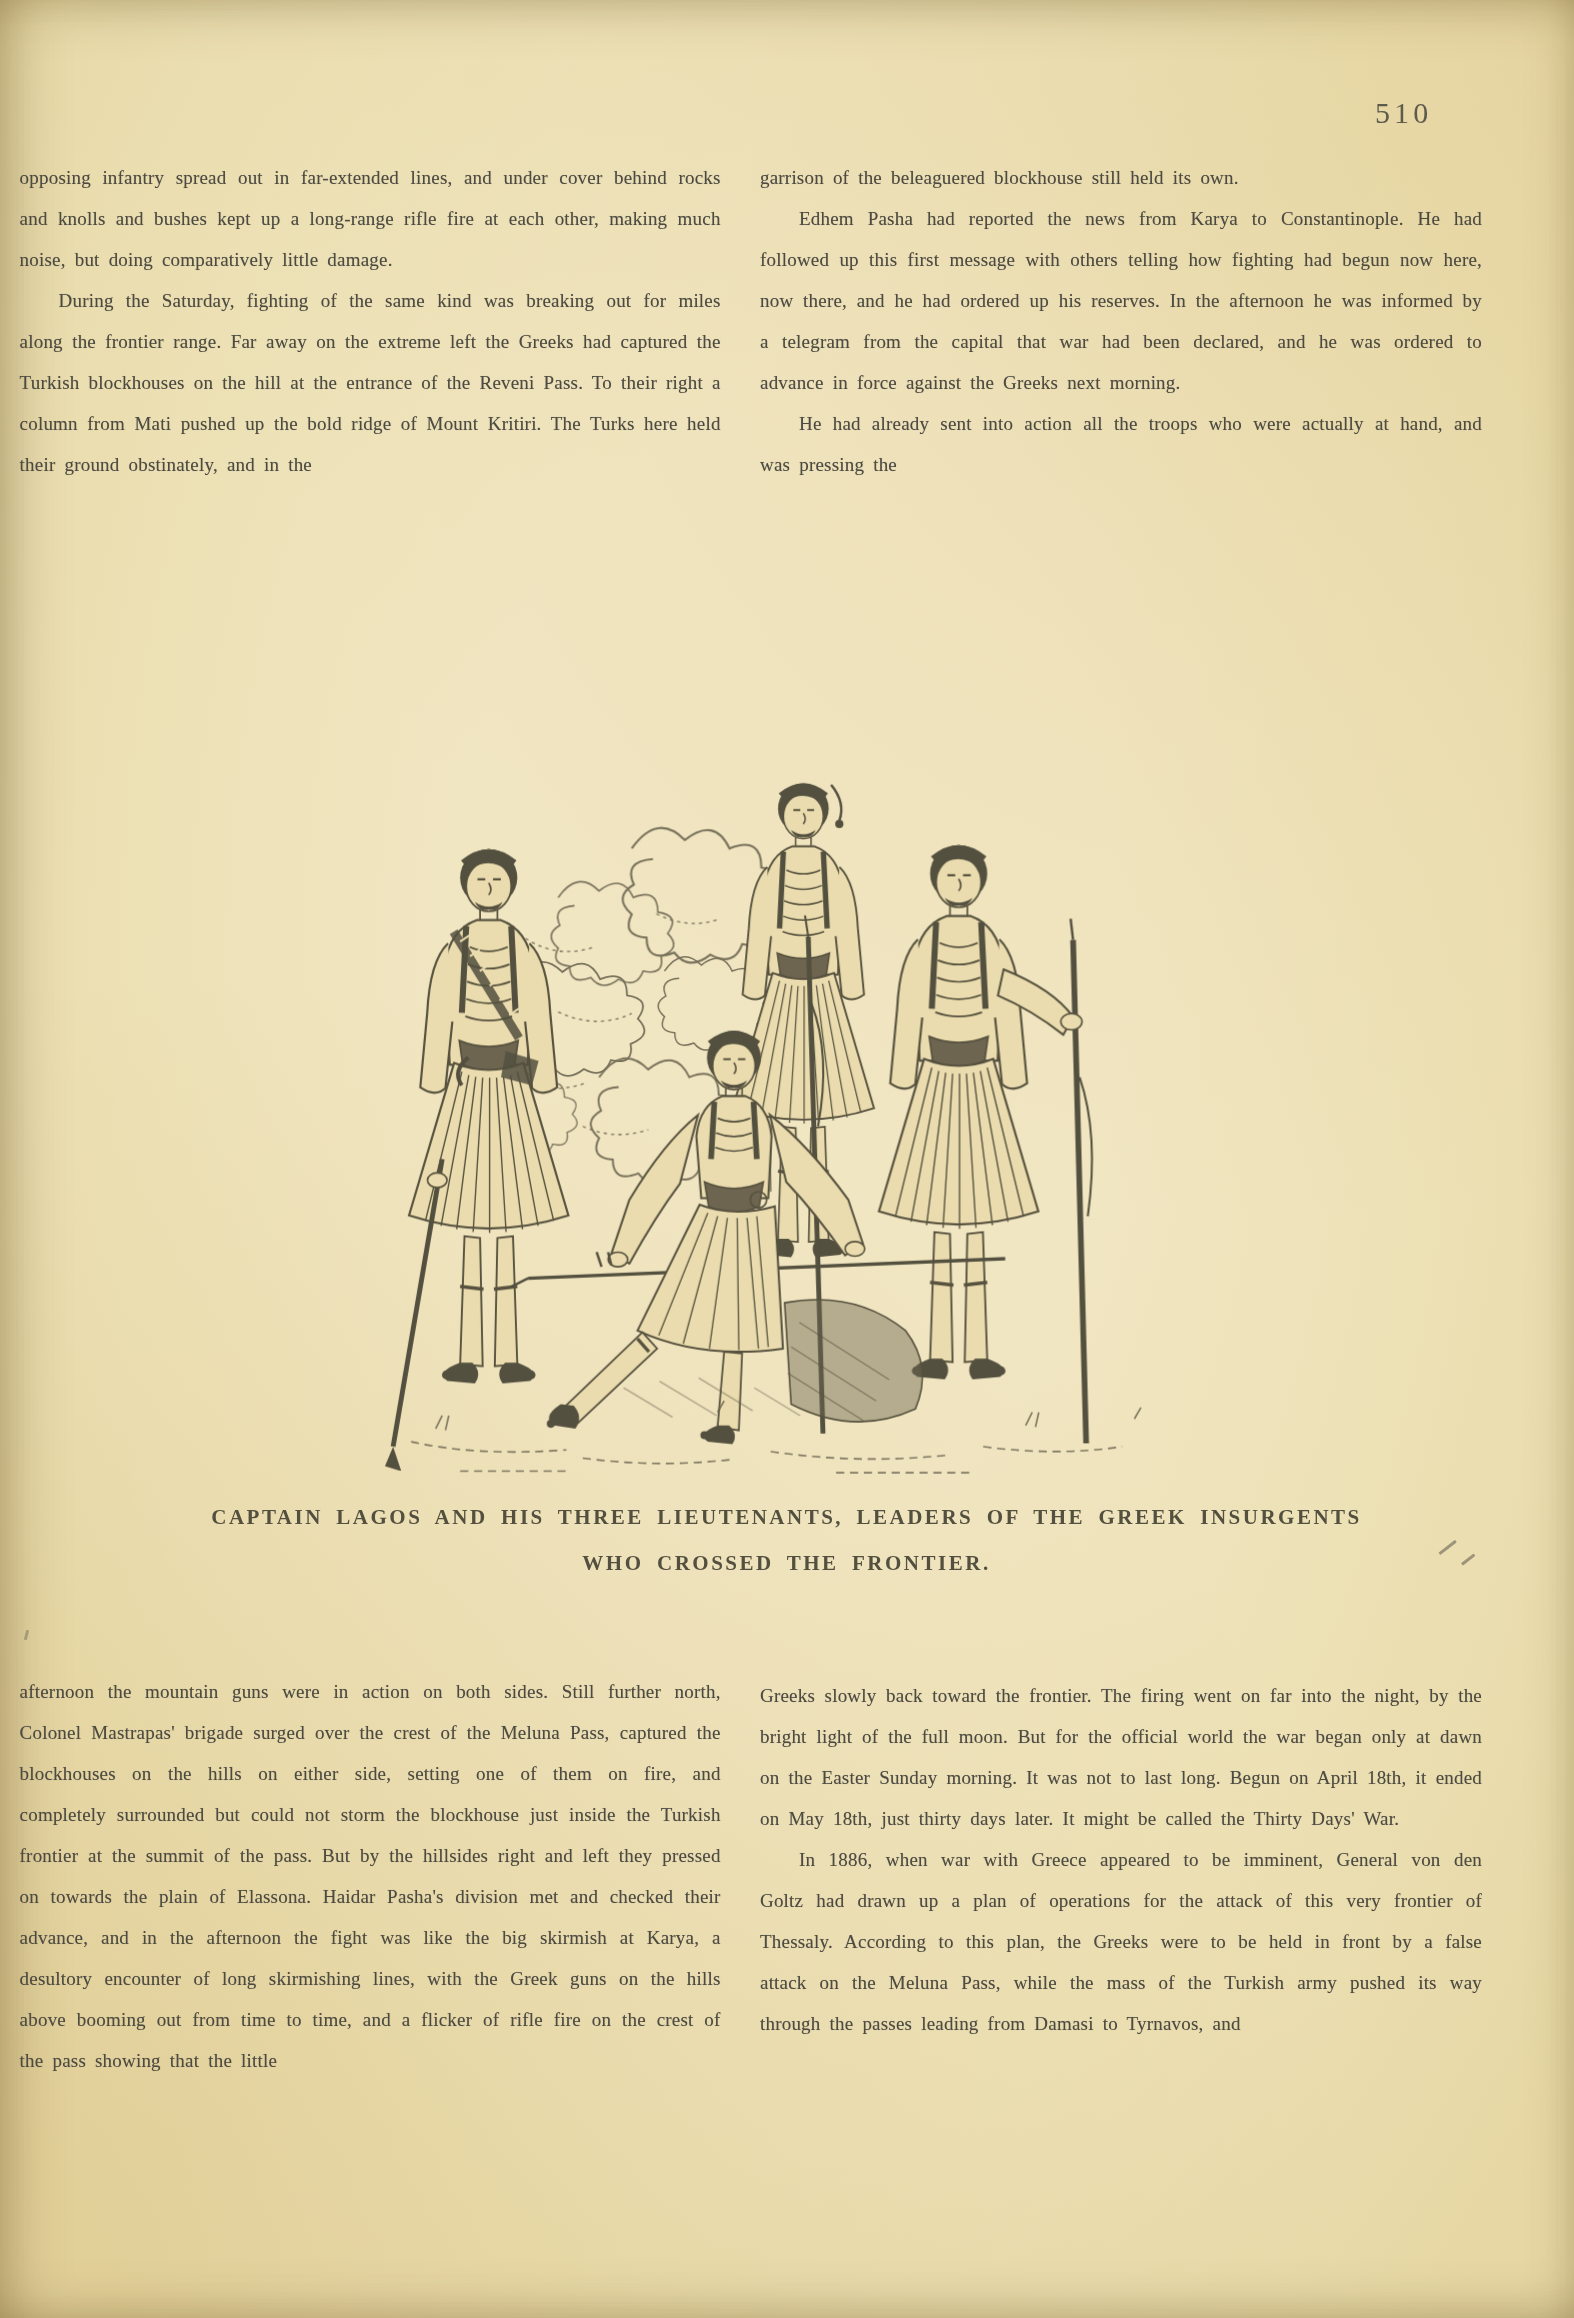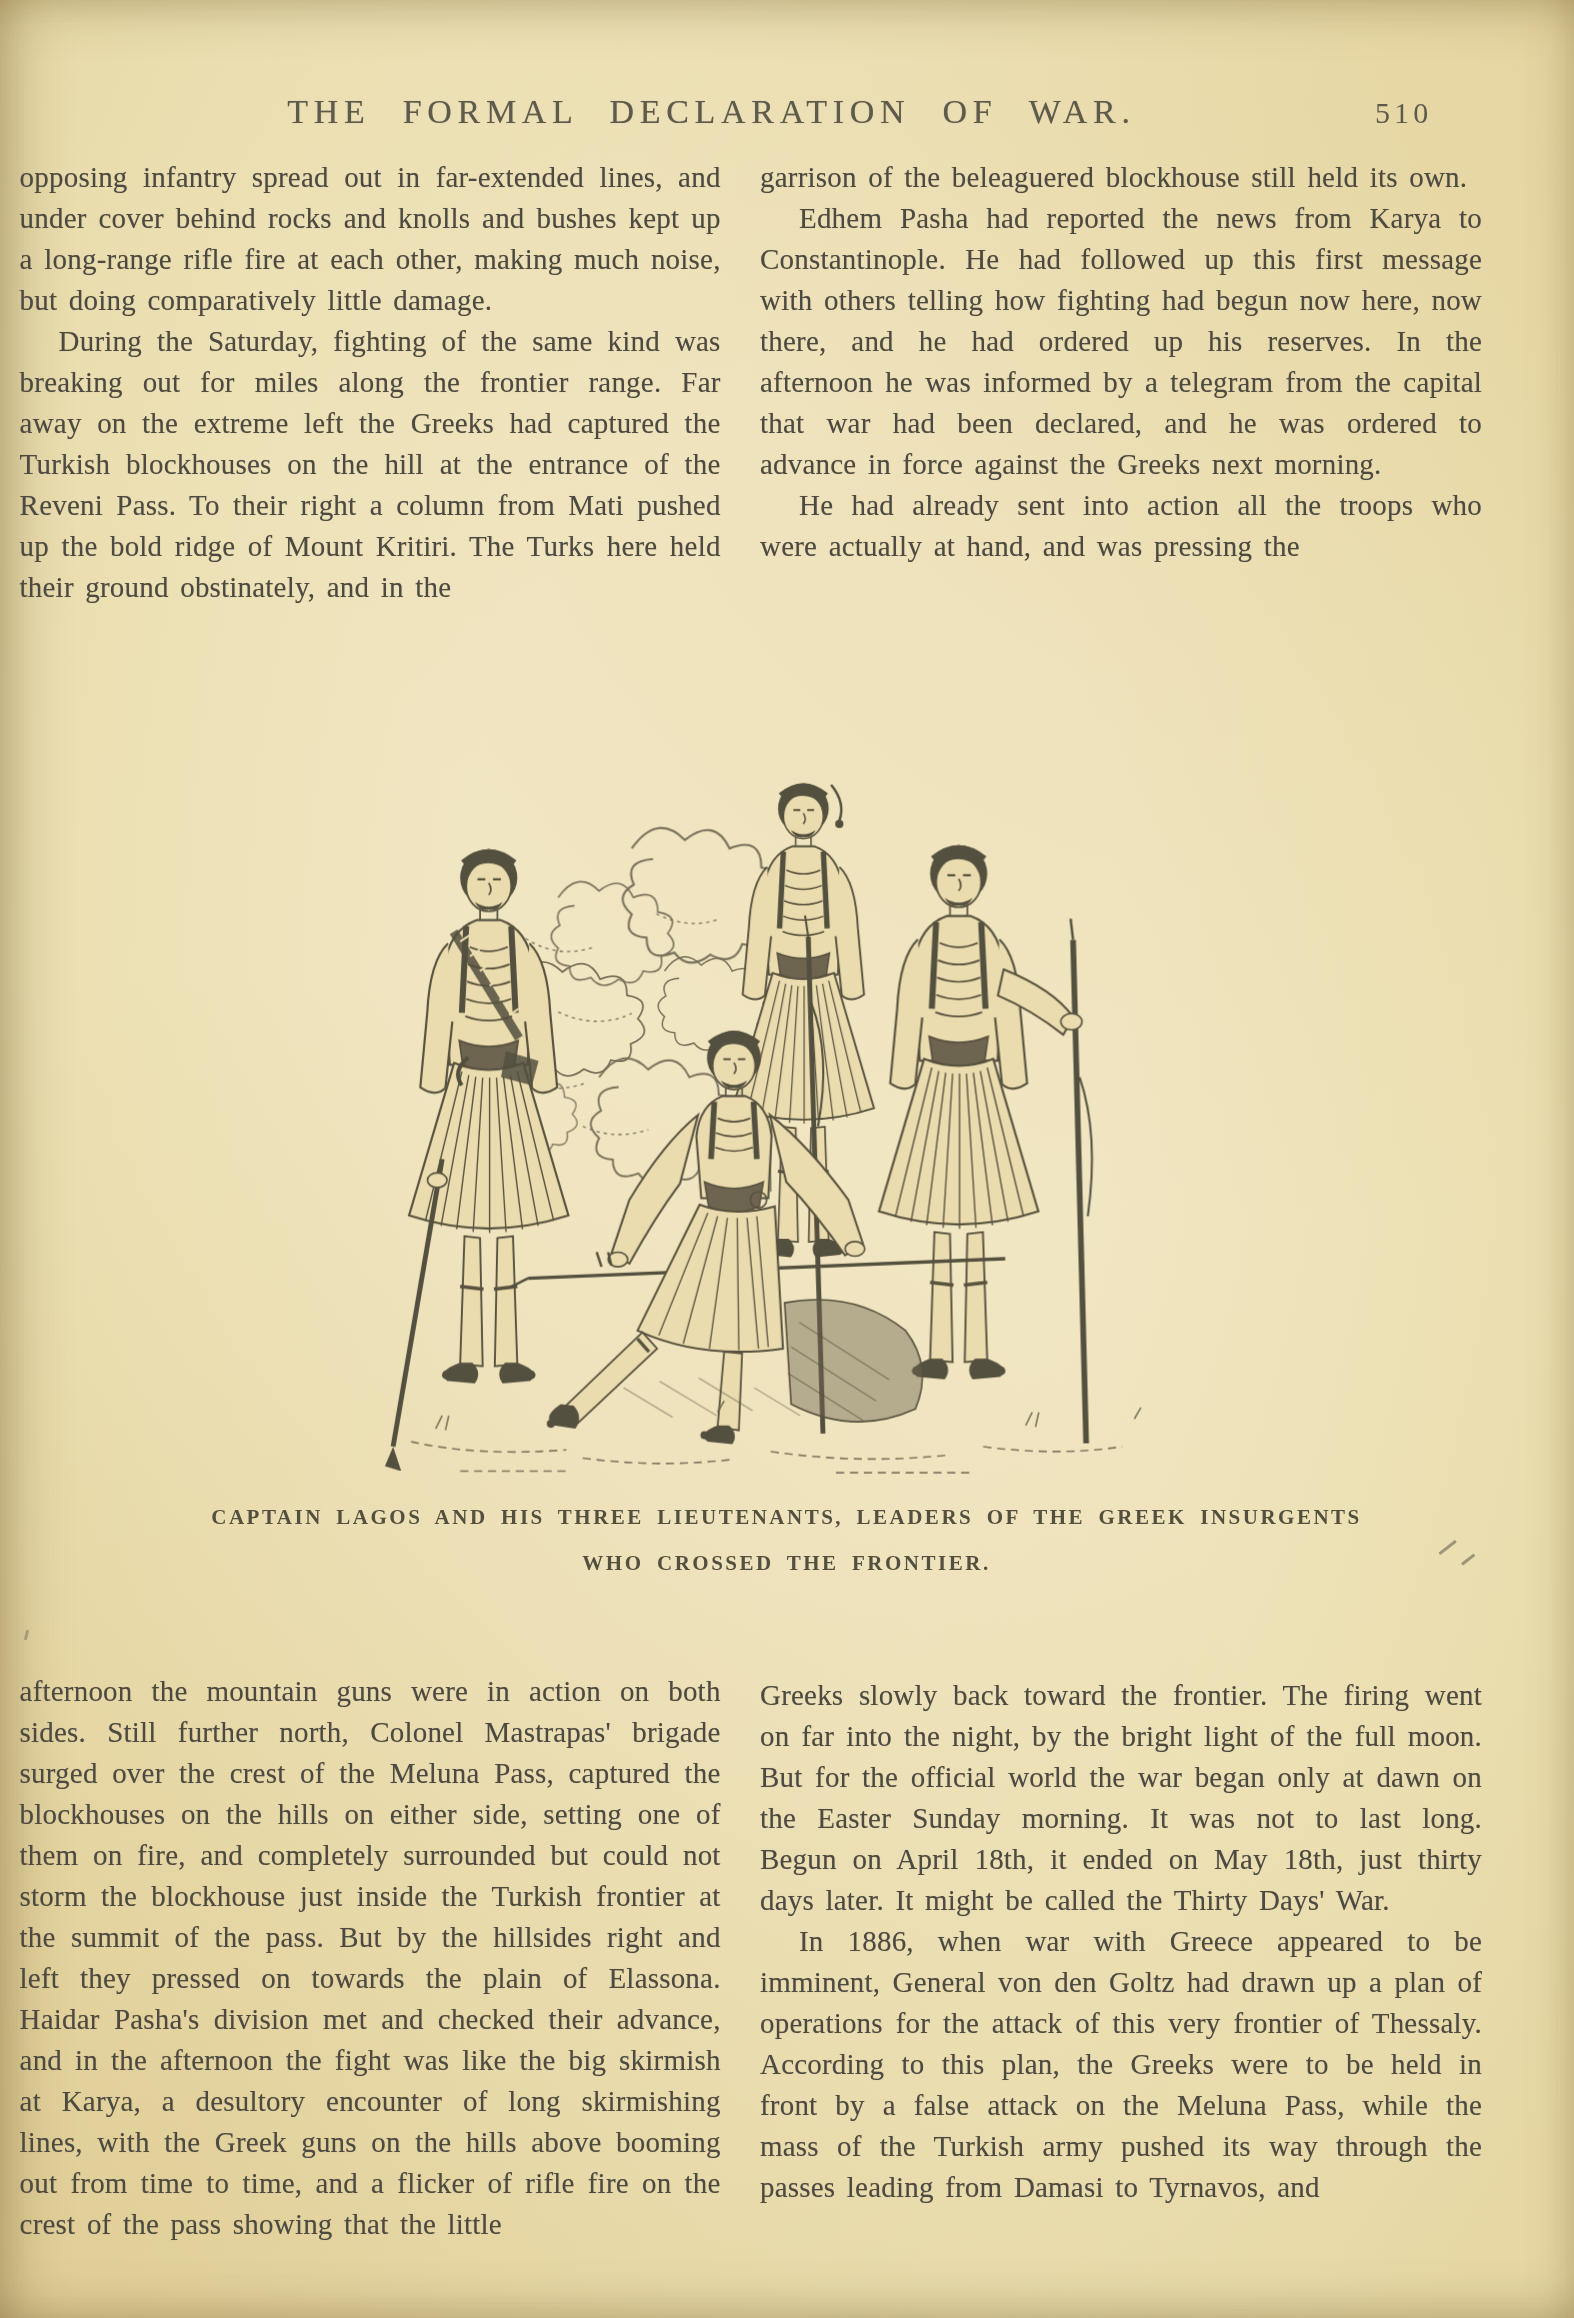--- a/index.html
+++ b/index.html
@@ -25,21 +25,21 @@
     text-align:center;font-size:34px;font-weight:400;
     letter-spacing:5.7px;word-spacing:18px;color:#5e5b4c;margin:0;
     text-shadow:0 0 0.8px rgba(94,91,76,.5);
   }
   .page-number{
     position:absolute;left:1375px;top:96px;
     font-size:30px;letter-spacing:4.1px;color:#5e5b4c;
   }
   .col{
     position:absolute;text-align:justify;
-    font-size:29px;line-height:41px;word-spacing:4.1px;letter-spacing:0.2px;
+    font-size:19px;line-height:41px;word-spacing:4.1px;letter-spacing:0.2px;
     text-shadow:0 0 0.8px rgba(76,74,65,.35);
   }
   .col p{margin:0;}
   .col p.ind{text-indent:39px;}
   .col-tl{left:19.6px;  top:157px; width:701px;}
   .col-tr{left:760px; top:157px; width:722px;}
   .col-bl{left:19.6px;  top:1631px;width:701px;margin-top:40px;}
   .col-br{left:760px; top:1631px;width:722px;margin-top:44px;}
   .engraving{position:absolute;left:313px;top:734px;width:948px;height:760px;}
   .caption{
@@ -52,21 +52,20 @@
   .speck{position:absolute;background:#5c584a;opacity:.55;border-radius:0.8px;}
   .speck.s1{left:1437px;top:1546px;width:21px;height:2.5px;transform:rotate(-38deg);}
   .speck.s2{left:1460px;top:1558px;width:16.3px;height:2.5px;transform:rotate(-38deg);}
   .speck.s3{left:24.5px;top:1630px;width:3.3px;height:9.8px;transform:rotate(14deg);opacity:.4;}
 </style>
 </head>
 <body>
 
 <div class="page">
 
-  <h1 class="running-head">THE FORMAL DECLARATION OF WAR.</h1>
   <div class="page-number">510</div>
 
   <div class="col col-tl">
     <p>opposing infantry spread out in far-extended lines, and under cover behind rocks and knolls and bushes kept up a long-range rifle fire at each other, making much noise, but doing comparatively little damage.</p>
     <p class="ind">During the Saturday, fighting of the same kind was breaking out for miles along the frontier range. Far away on the extreme left the Greeks had captured the Turkish blockhouses on the hill at the entrance of the Reveni Pass. To their right a column from Mati pushed up the bold ridge of Mount Kritiri. The Turks here held their ground obstinately, and in the</p>
   </div>
 
   <div class="col col-tr">
     <p>garrison of the beleaguered blockhouse still held its own.</p>
     <p class="ind">Edhem Pasha had reported the news from Karya to Constantinople. He had followed up this first message with others telling how fighting had begun now here, now there, and he had ordered up his reserves. In the afternoon he was informed by a telegram from the capital that war had been declared, and he was ordered to advance in force against the Greeks next morning.</p>

